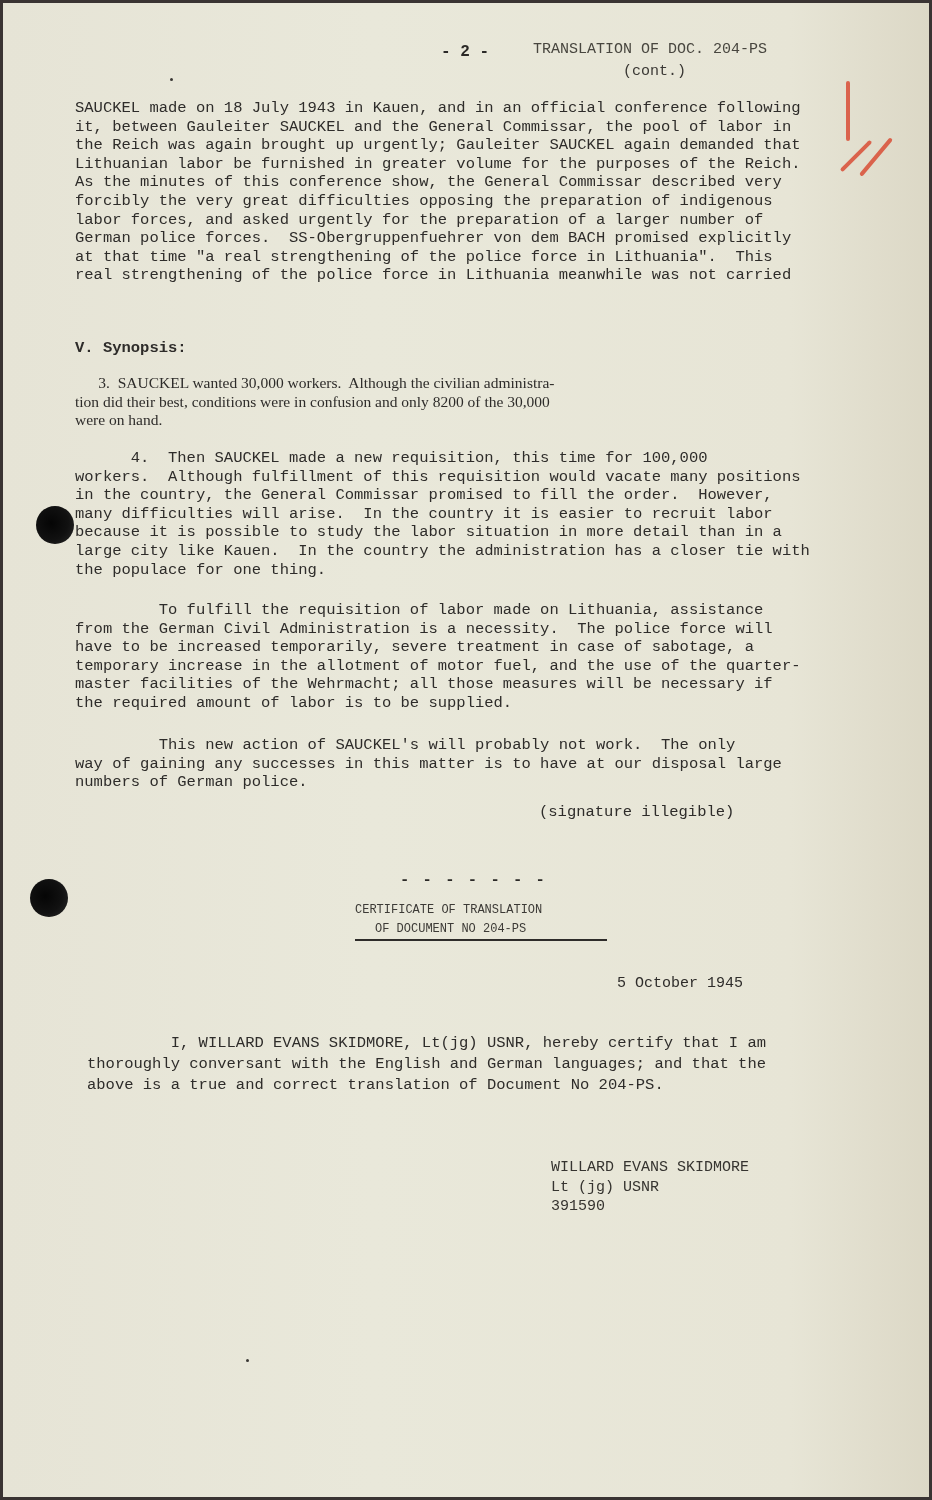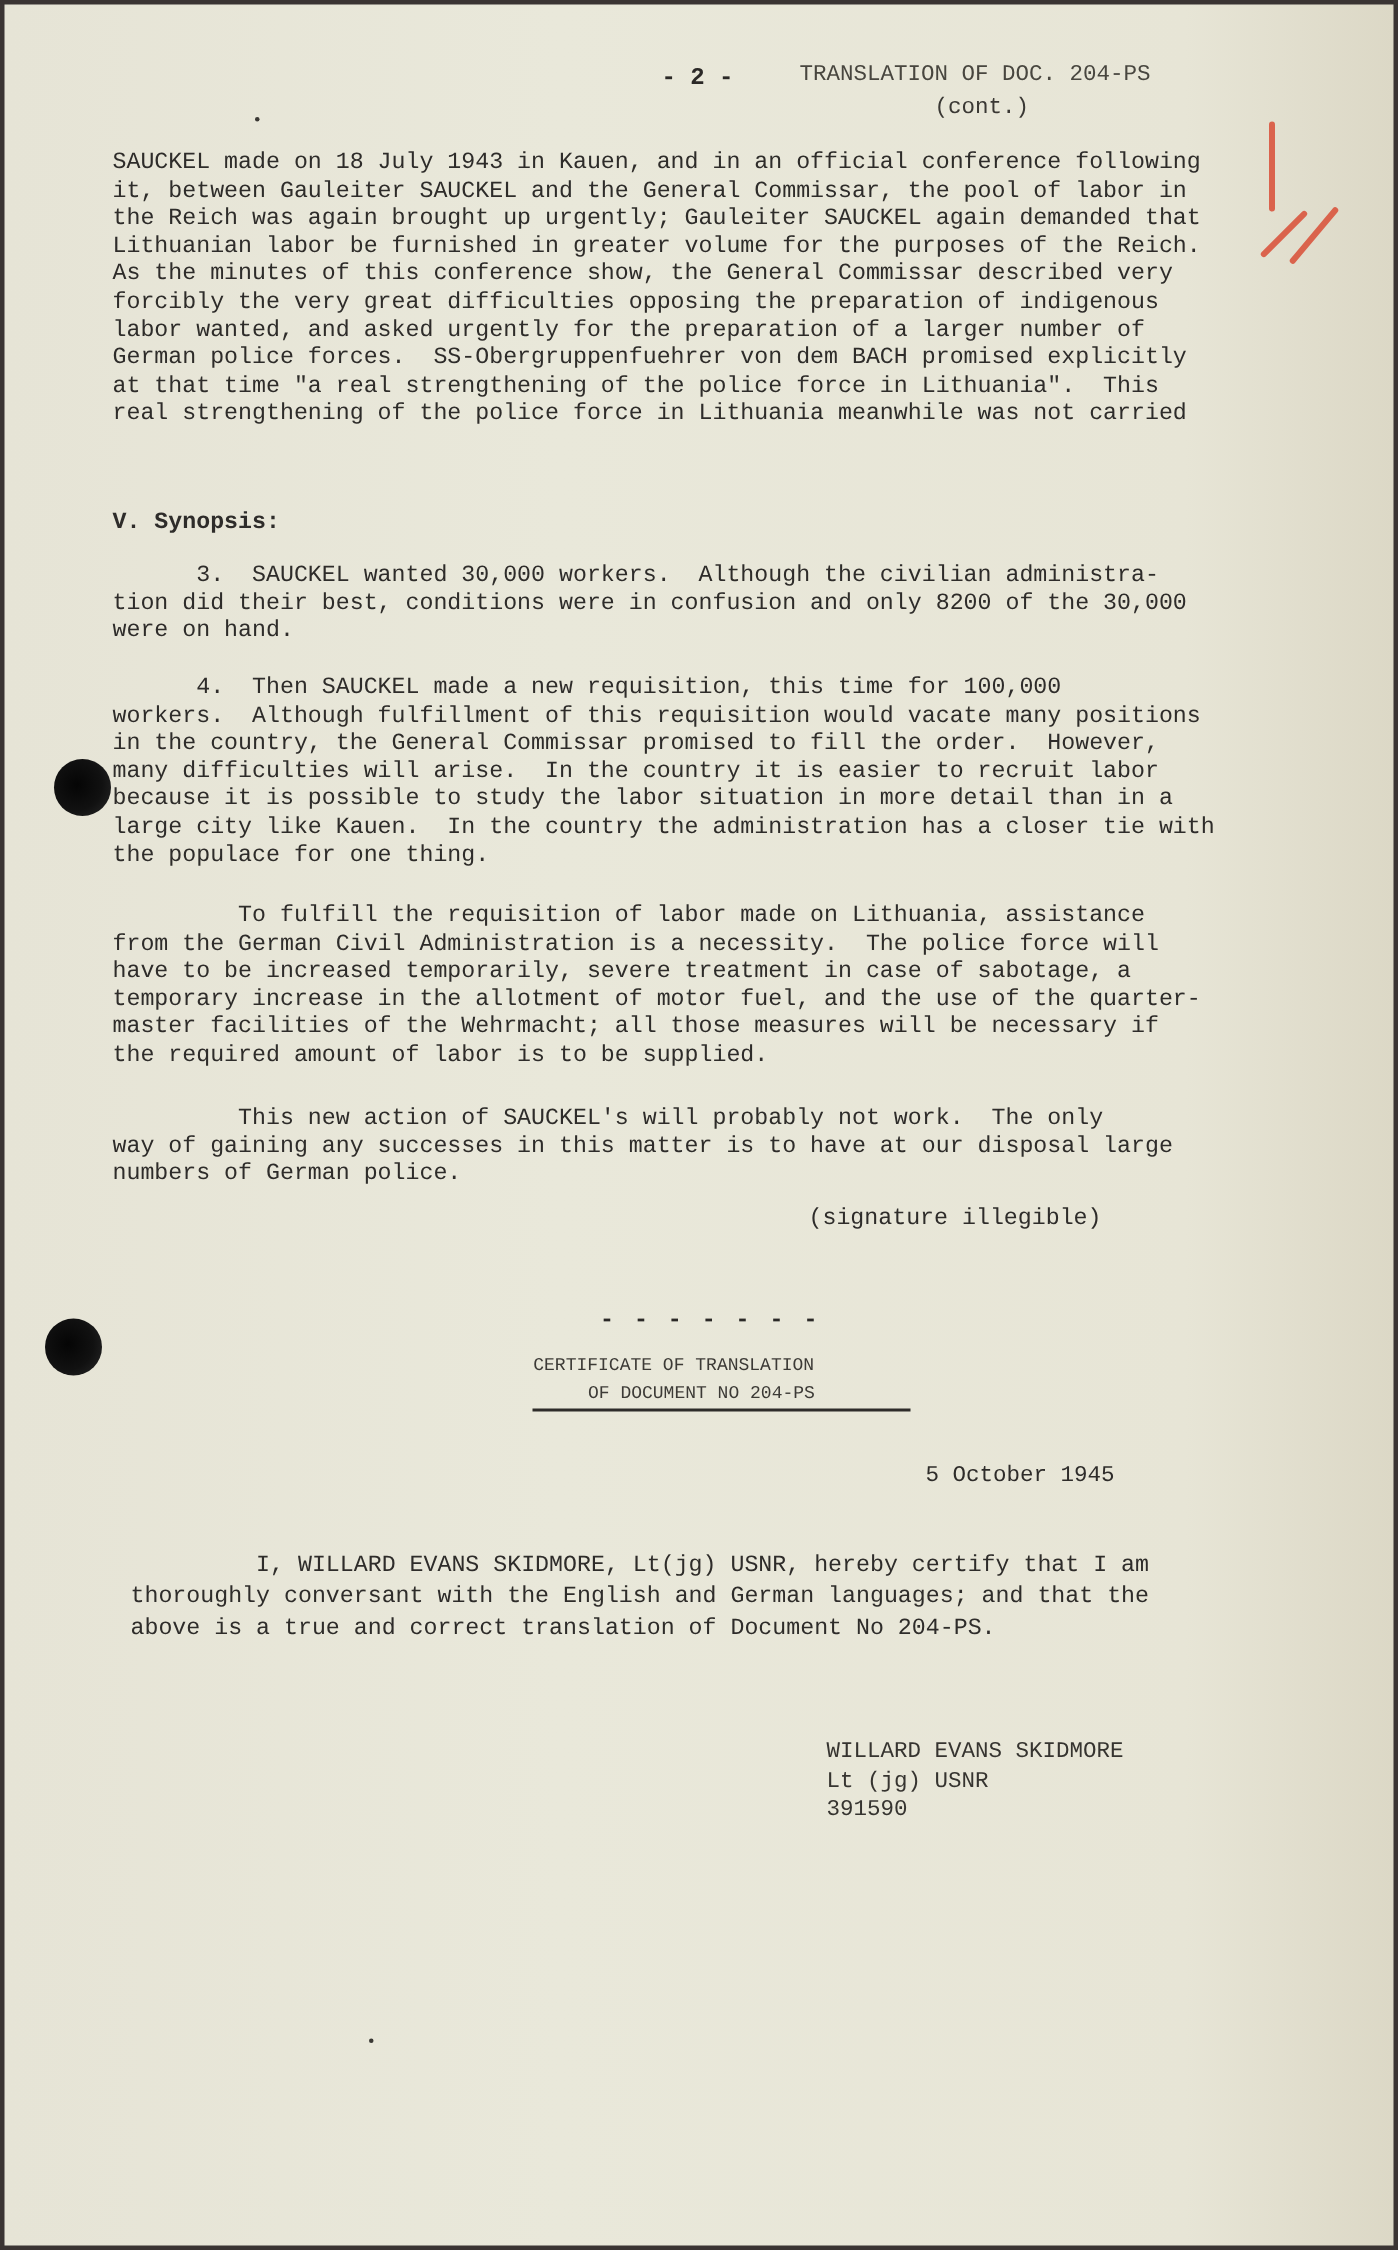--- a/index.html
+++ b/index.html
@@ -138,31 +138,31 @@
   <div class="speck" style="left:167px;top:75px;"></div>
   <div class="speck" style="left:243px;top:1356px;"></div>
 
   <div class="para" style="top:96px;">
     <span class="line">SAUCKEL made on 18 July 1943 in Kauen, and in an official conference following</span>
     <span class="line">it, between Gauleiter SAUCKEL and the General Commissar, the pool of labor in</span>
     <span class="line">the Reich was again brought up urgently; Gauleiter SAUCKEL again demanded that</span>
     <span class="line">Lithuanian labor be furnished in greater volume for the purposes of the Reich.</span>
     <span class="line">As the minutes of this conference show, the General Commissar described very</span>
     <span class="line">forcibly the very great difficulties opposing the preparation of indigenous</span>
-    <span class="line">labor wanted, and asked urgently for the preparation of a larger number of</span>
+    <span class="line">labor forces, and asked urgently for the preparation of a larger number of</span>
     <span class="line">German police forces.  SS-Obergruppenfuehrer von dem BACH promised explicitly</span>
     <span class="line">at that time "a real strengthening of the police force in Lithuania".  This</span>
     <span class="line">real strengthening of the police force in Lithuania meanwhile was not carried</span>
   </div>
 
   <div class="para" style="top:336px;font-weight:bold;">
     <span class="line">V. Synopsis:</span>
   </div>
 
-  <div class="para" style="top:371px;">
+  <div class="para" style="top:371px;font-family:Liberation Serif, serif;">
     <span class="line">      3.  SAUCKEL wanted 30,000 workers.  Although the civilian administra-</span>
     <span class="line">tion did their best, conditions were in confusion and only 8200 of the 30,000</span>
     <span class="line">were on hand.</span>
   </div>
 
   <div class="para" style="top:446px;">
     <span class="line">      4.  Then SAUCKEL made a new requisition, this time for 100,000</span>
     <span class="line">workers.  Although fulfillment of this requisition would vacate many positions</span>
     <span class="line">in the country, the General Commissar promised to fill the order.  However,</span>
     <span class="line">many difficulties will arise.  In the country it is easier to recruit labor</span>
@@ -188,21 +188,21 @@
     <span class="line">way of gaining any successes in this matter is to have at our disposal large</span>
     <span class="line">numbers of German police.</span>
   </div>
 
   <div class="line" style="left:536px;top:800px;">(signature illegible)</div>
 
   <div class="dashes">- - - - - - -</div>
 
   <div class="cert-title">
     <div>CERTIFICATE OF TRANSLATION</div>
-    <div style="margin-left:37px;text-align:left;">OF DOCUMENT NO 204-PS</div>
+    <div style="margin-left:20px;text-align:left;">OF DOCUMENT NO 204-PS</div>
   </div>
   <div class="cert-underline"></div>
 
   <div class="date">5 October 1945</div>
 
   <div class="para" style="top:1030px;left:84px;width:720px;line-height:21px;">
     <span class="line">         I, WILLARD EVANS SKIDMORE, Lt(jg) USNR, hereby certify that I am</span>
     <span class="line">thoroughly conversant with the English and German languages; and that the</span>
     <span class="line">above is a true and correct translation of Document No 204-PS.</span>
   </div>

